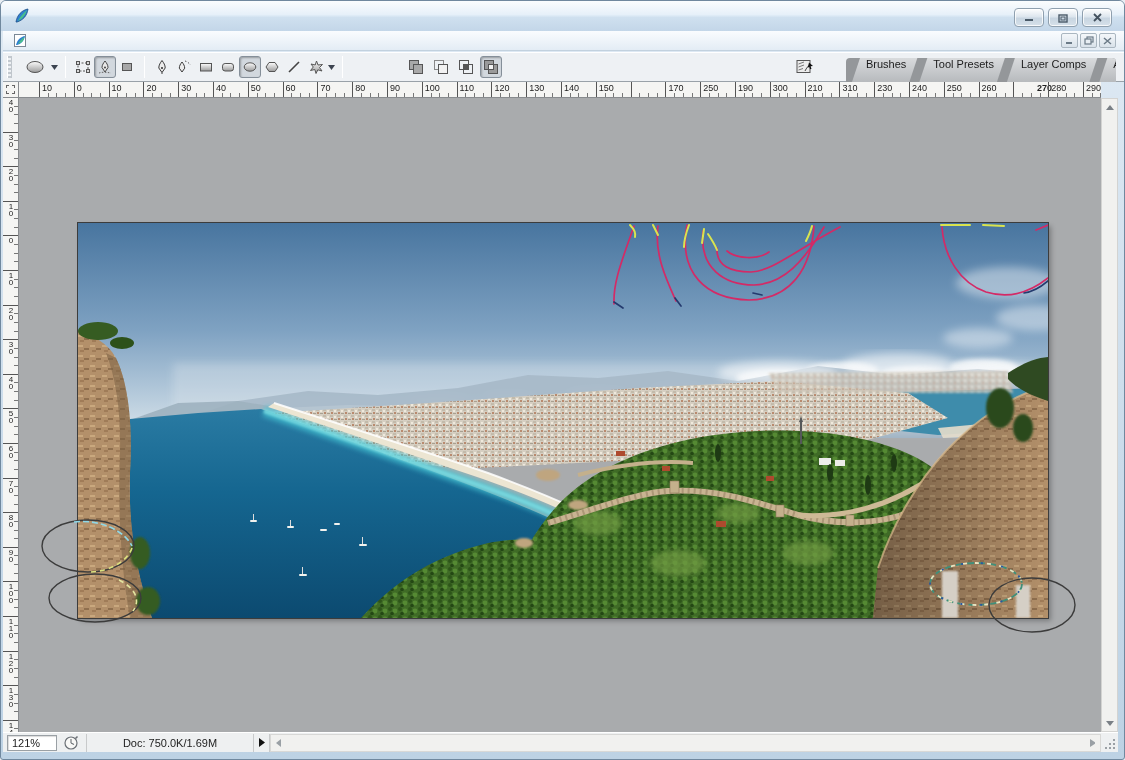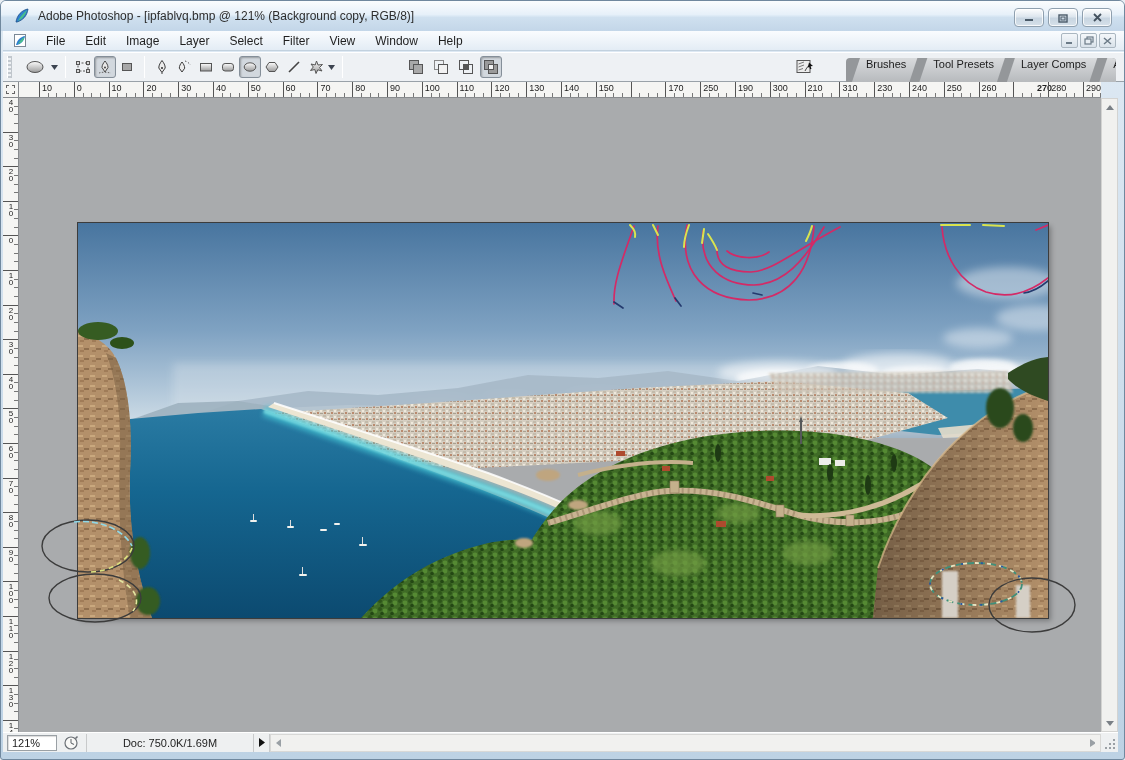--- a/index.html
+++ b/index.html
@@ -80,21 +80,20 @@
 </head>
 <body>
 
 <div id="window">
 
   <div id="titlebar">
     <svg id="app-icon" viewBox="0 0 18 18">
       <path d="M3 15 C4 8 9 3 15 2 C14 9 10 13 4 15 Z" fill="#2f7fd0" stroke="#1b4f86" stroke-width="0.8"></path>
       <path d="M5 14 C7 10 10 6 14 3 C12 9 9 12 5 14 Z" fill="#49c08a"></path>
     </svg>
-    <span id="title-text">Adobe Photoshop - [ipfablvq.bmp @ 121% (Background copy, RGB/8)]</span>
     <div id="caption-buttons">
       <div class="cap-btn">
         <svg width="12" height="9">
             <rect x="2" y="6" width="8" height="2" fill="#4a5a68"></rect>
           </svg>
       </div>
       <div class="cap-btn">
         <svg width="12" height="10">
           <rect x="2" y="2" width="8" height="7" fill="none" stroke="#4a5a68" stroke-width="1.4"></rect>
           <rect x="4" y="4" width="4" height="3" fill="none" stroke="#4a5a68" stroke-width="1"></rect>
@@ -107,31 +106,20 @@
       </div>
     </div>
   </div>
 
   <div id="menubar">
     <svg id="doc-icon" viewBox="0 0 15 15">
       <rect x="1.5" y="1.5" width="11" height="12" fill="#fff" stroke="#7a8896"></rect>
       <path d="M3 12 C4 7 8 3.5 12 3 C11 8 8 11 4 12 Z" fill="#2f7fd0"></path>
       <path d="M5 11 C6.5 8 9 5.5 11.5 4 C10.5 8 8.5 10 5 11 Z" fill="#49c08a"></path>
     </svg>
-    <div id="menu-items">
-        <span class="menu-item">File</span>
-        <span class="menu-item">Edit</span>
-        <span class="menu-item">Image</span>
-        <span class="menu-item">Layer</span>
-        <span class="menu-item">Select</span>
-        <span class="menu-item">Filter</span>
-        <span class="menu-item">View</span>
-        <span class="menu-item">Window</span>
-        <span class="menu-item">Help</span>
-      </div>
     <div id="doc-controls">
       <div class="doc-btn">
         <svg width="9" height="8">
             <rect x="1" y="5" width="6" height="2" fill="#6c7b88"></rect>
           </svg>
       </div>
       <div class="doc-btn">
         <svg width="10" height="9">
           <rect x="3" y="1" width="6" height="5" fill="none" stroke="#6c7b88" stroke-width="1.2"></rect>
           <rect x="1" y="3" width="6" height="5" fill="#e8eef3" stroke="#6c7b88" stroke-width="1.2"></rect>

